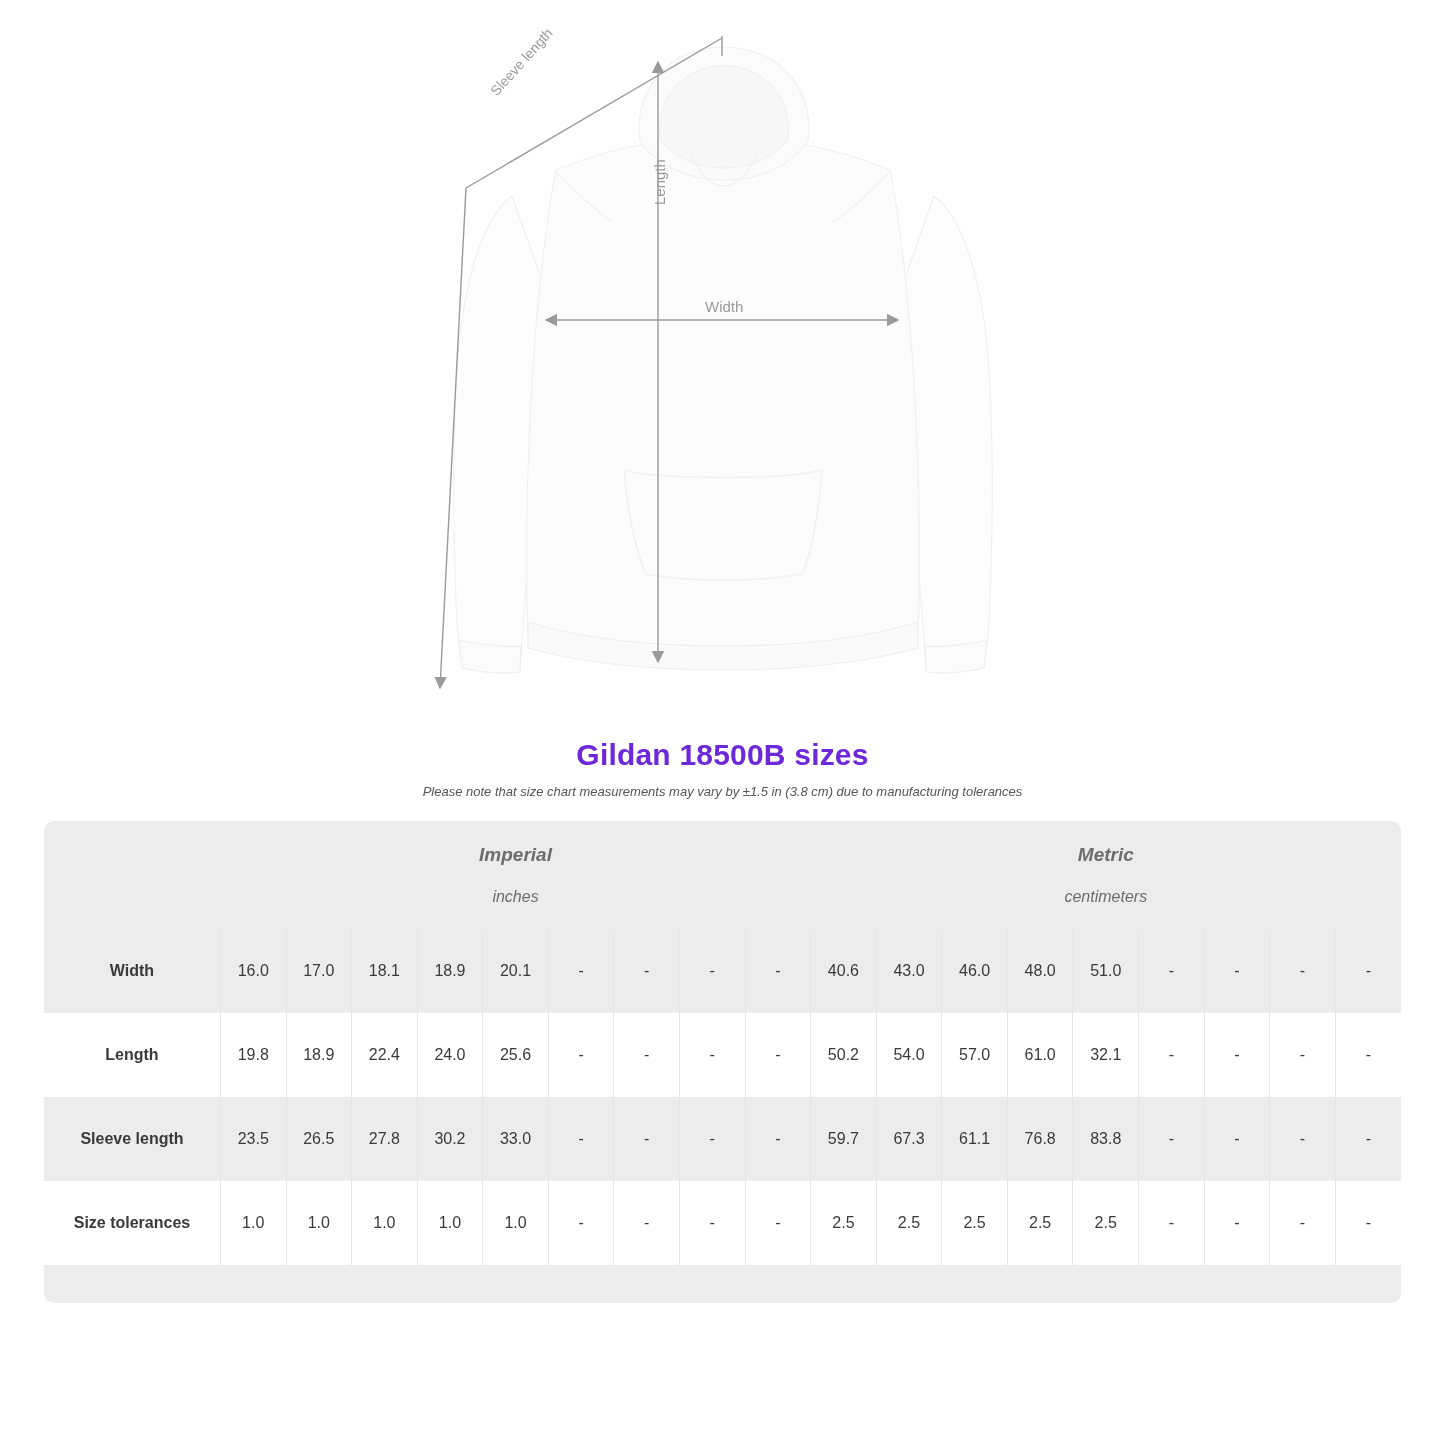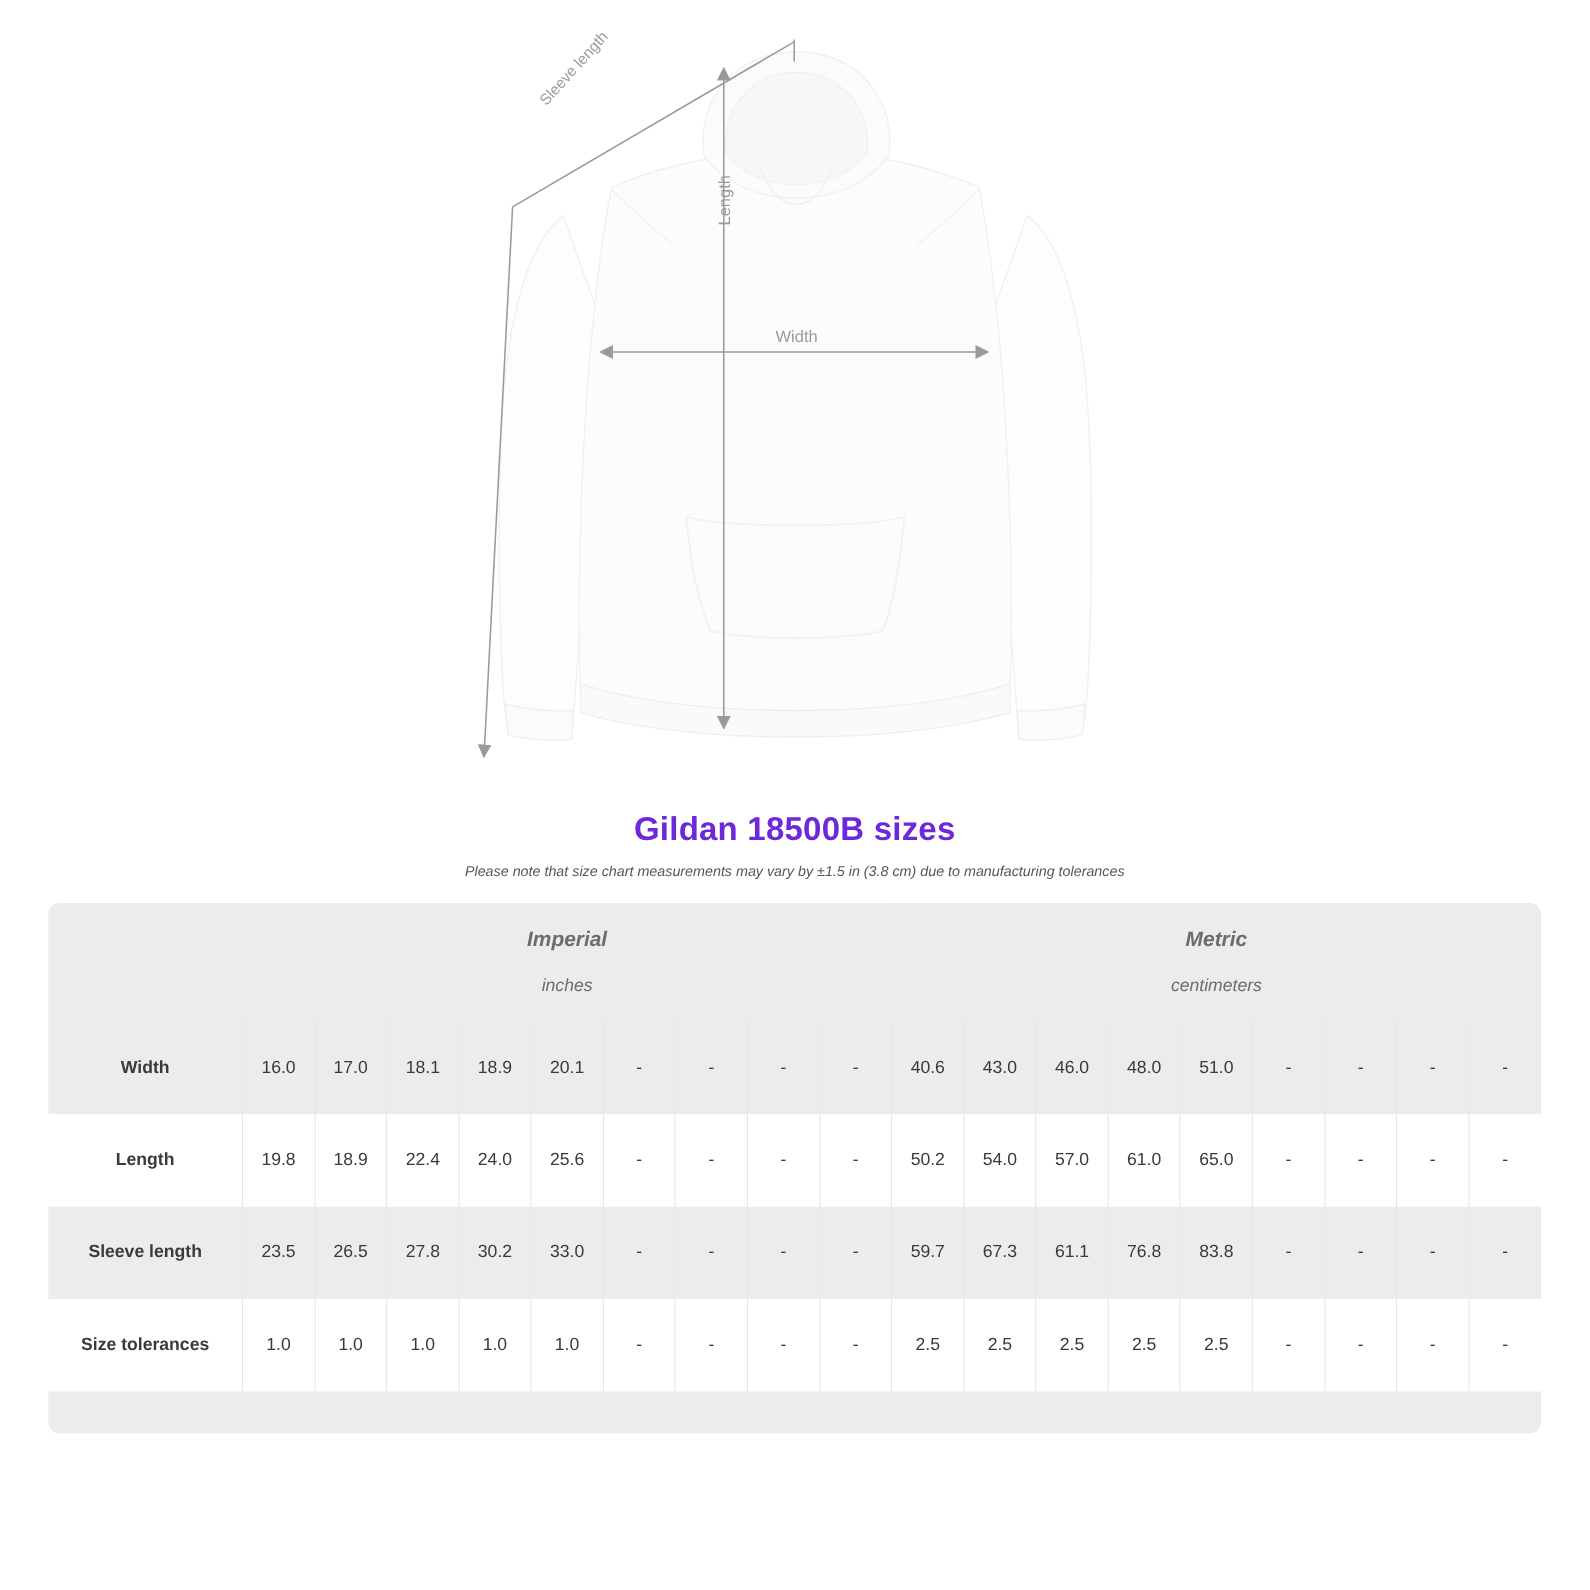--- a/index.html
+++ b/index.html
@@ -274,21 +274,21 @@
           <td>24.0</td>
           <td>25.6</td>
           <td>-</td>
           <td>-</td>
           <td>-</td>
           <td>-</td>
           <td>50.2</td>
           <td>54.0</td>
           <td>57.0</td>
           <td>61.0</td>
-          <td>65.0</td>
+          <td>32.1</td>
           <td>-</td>
           <td>-</td>
           <td>-</td>
           <td>-</td>
         </tr>
 
         <tr class="data-row shaded">
           <td class="rowlabel">Sleeve length</td>
           <td>23.5</td>
           <td>26.5</td>

